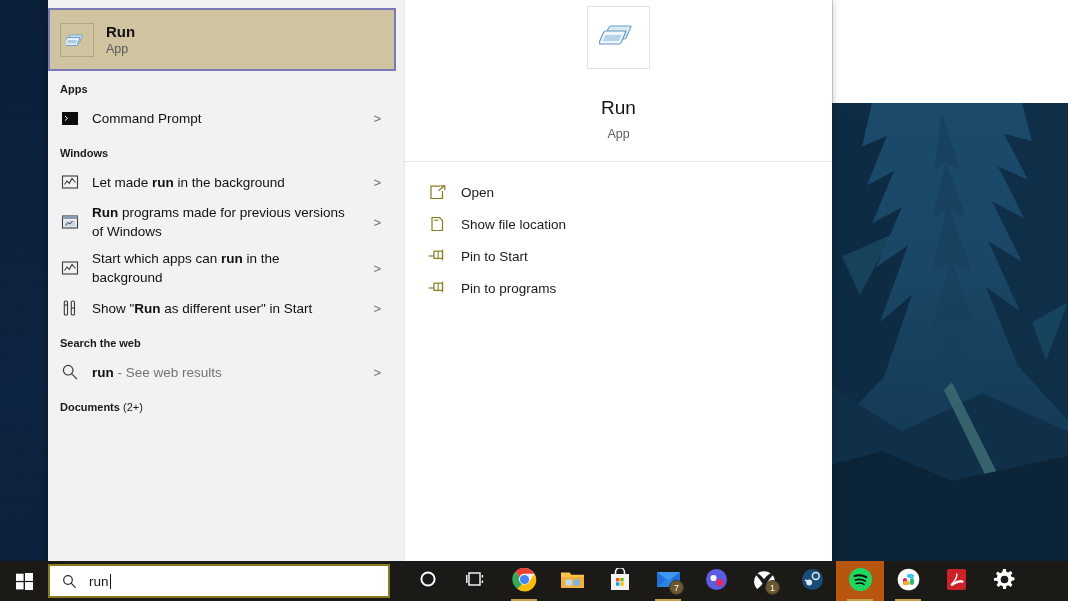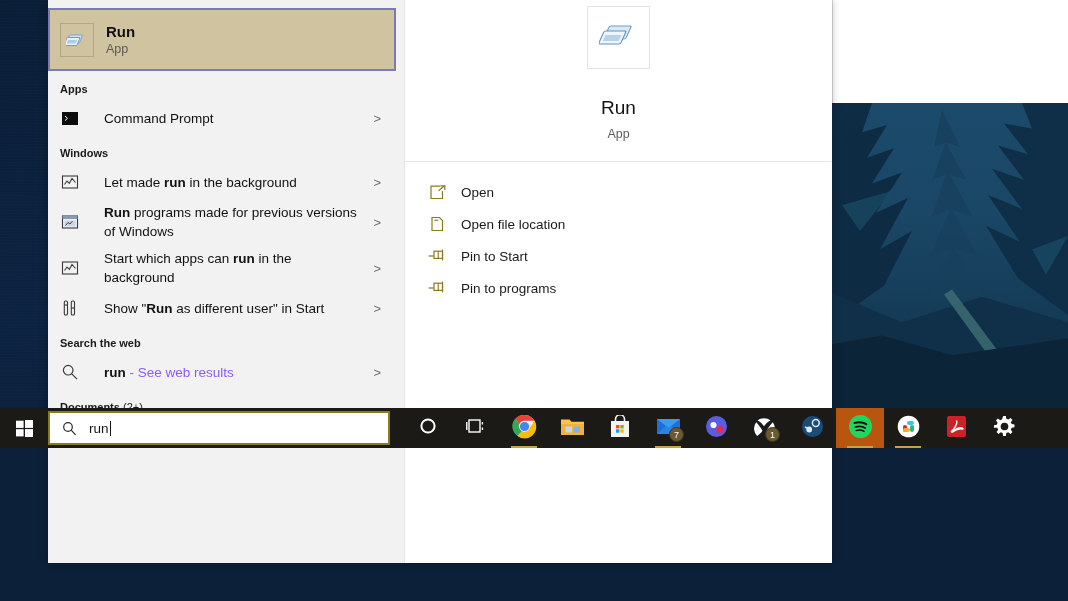--- a/index.html
+++ b/index.html
@@ -1,21 +1,21 @@
 <!DOCTYPE html>
 <html><head>
 <meta charset="utf-8">
 <style>
   * { box-sizing: border-box; margin: 0; padding: 0; }
   html, body {
     width: 1068px; height: 601px; overflow: hidden;
     font-family: "Liberation Sans", sans-serif;
     background: #0c2039;
   }
-  #screen { position: relative; width: 1068px; height: 448px; }
+  #screen { position: relative; width: 1068px; height: 601px; }
 
   
   .wallpaper {
     position: absolute; inset: 0;
     background:
       radial-gradient(ellipse 60% 40% at 95% 45%, rgba(30,90,130,.55), transparent 70%),
       radial-gradient(ellipse 40% 50% at 88% 70%, rgba(18,60,95,.6), transparent 70%),
       linear-gradient(165deg, #0b1e38 0%, #0c2341 45%, #0a1c32 100%);
   }
   .wall-trees {
@@ -85,34 +85,33 @@
   }
   .group-header .light { font-weight: normal; }
 
   
   .row {
     display: flex; align-items: center;
     min-height: 34px;
     padding: 4px 0 4px 12px;
     cursor: default;
     position: relative;
-    gap: 12px;
   }
   .row-icon {
     width: 20px; min-width: 20px; height: 20px;
     display: flex; align-items: center; justify-content: center;
     margin-right: 12px;
     color: #3a3a3a;
   }
   .row-label {
     font-size: 13.5px; color: #111; line-height: 19px;
     max-width: 258px;
   }
   .row-label b { font-weight: bold; }
-  .row-label .muted { color: #8b5cf6; }
+  .row-label .muted { color: #737373; }
   .chev {
     position: absolute; right: 23px; top: 50%; transform: translateY(-50%);
     color: #6f6f6f; font-size: 13px; line-height: 1;
   }
 
   
   .pv-head {
     padding-top: 6px;
     display: flex; flex-direction: column; align-items: center;
     border-bottom: 1px solid #e6e6e6;
@@ -327,21 +326,21 @@
             </span>
             <span class="pv-action-label">Open</span>
           </div>
           <div class="pv-action">
             <span class="pv-action-icon">
               <svg width="15" height="16" viewBox="0 0 15 16">
                 <path d="M2,1.5 h7.5 l3,3 v10 h-10.5 z" fill="none" stroke="#8a7b1f" stroke-width="1.2"></path>
                 <path d="M4.2,4.2 h4.2" stroke="#8a7b1f" stroke-width="1.1"></path>
               </svg>
             </span>
-            <span class="pv-action-label">Open file location</span>
+            <span class="pv-action-label">Show file location</span>
           </div>
           <div class="pv-action">
             <span class="pv-action-icon">
               <svg width="19" height="14" viewBox="0 0 19 14">
                 <line x1="0.6" y1="7" x2="6" y2="7" stroke="#8a7b1f" stroke-width="1.2"></line>
                 <rect x="6" y="2.2" width="8.5" height="7.2" fill="none" stroke="#8a7b1f" stroke-width="1.2"></rect>
                 <line x1="10.2" y1="2.2" x2="10.2" y2="9.4" stroke="#8a7b1f" stroke-width="1.1"></line>
                 <line x1="14.5" y1="0.6" x2="14.5" y2="11.4" stroke="#8a7b1f" stroke-width="1.2"></line>
               </svg>
             </span>

